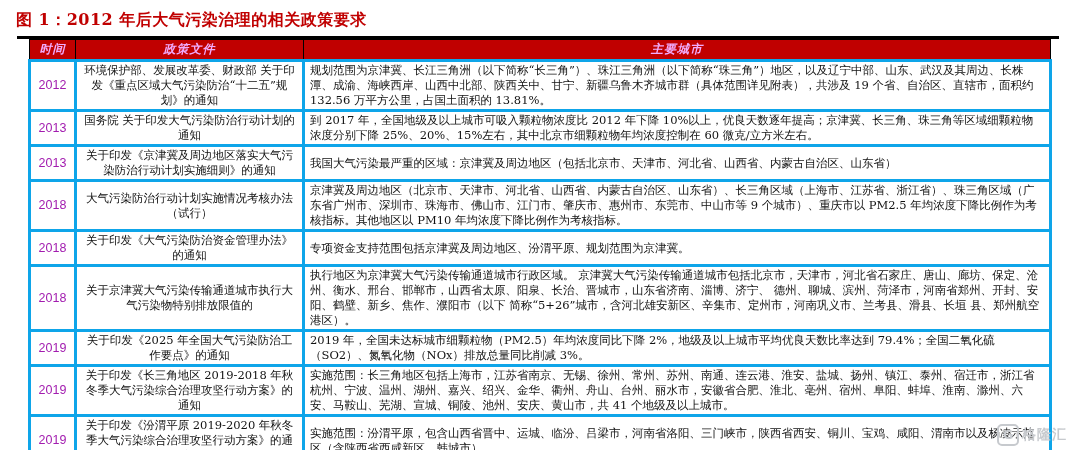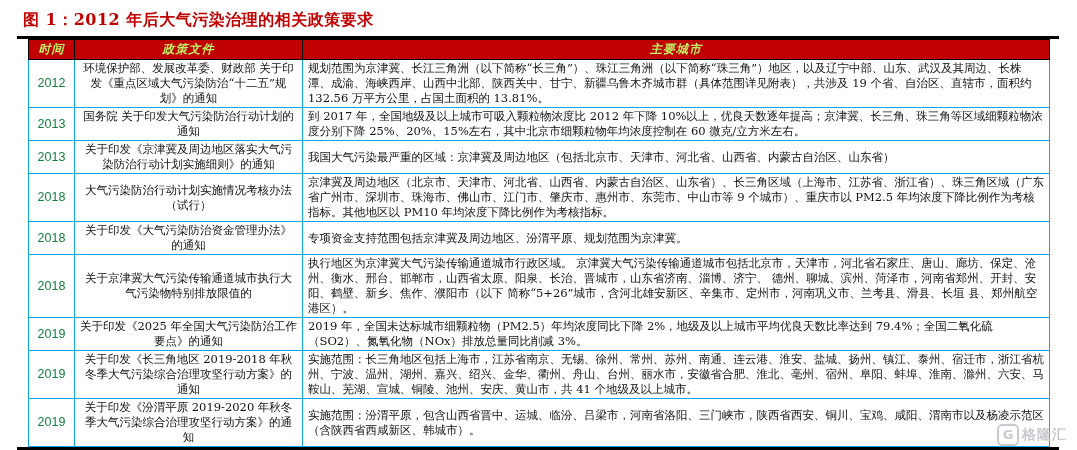--- a/index.html
+++ b/index.html
@@ -3,41 +3,41 @@
 <meta charset="utf-8">
 <style>
   html,body{margin:0;padding:0;background:#fff;}
   body{
     width:1077px;height:450px;position:relative;overflow:hidden;
     font-family:"DejaVu Serif","Liberation Serif",serif;
     -webkit-font-smoothing:antialiased;
   }
   .title{
     color:#c00000;font-weight:bold;font-size:16px;
-    margin:10px 0 5px 23px;letter-spacing:0.5px;
+    margin:10px 0 5px 16px;letter-spacing:0.5px;
   }
   .rule{height:3px;background:#000;margin-left:17px;width:1042px;}
   .rule-top{margin-bottom:0;}
   .rule-bottom{margin-top:0;}
   table.policy{
     margin-left:28px;width:1021px;border-collapse:collapse;
     table-layout:fixed;font-size:11.5px;color:#111;
   }
   table.policy th{
-    background:#c00000;color:#bef264;font-style:italic;font-weight:bold;
+    background:#c00000;color:#f0abfc;font-style:italic;font-weight:bold;
     font-size:12px;border:1px solid #000;padding:1px 2px;height:14px;
     letter-spacing:1px;
   }
   table.policy td{
-    border:1px solid #0ea5e9;padding:1px 5px;vertical-align:middle;
+    border:3px solid #0ea5e9;padding:1px 5px;vertical-align:middle;
     line-height:15px;
   }
   td.col-year{
     text-align:center;font-family:"Liberation Sans","DejaVu Sans",sans-serif;
-    font-size:12.5px;color:#15803d;
+    font-size:12.5px;color:#a21caf;
   }
   td.col-policy{text-align:center;}
   td.col-cities{text-align:left;}
   col.c-year{width:46px;}
   col.c-policy{width:228px;}
   col.c-cities{width:747px;}
   .watermark{
     position:absolute;right:10px;bottom:4px;color:#c7cace;
     display:flex;align-items:center;gap:3px;font-weight:bold;
     font-family:"DejaVu Sans","Liberation Sans",sans-serif;

